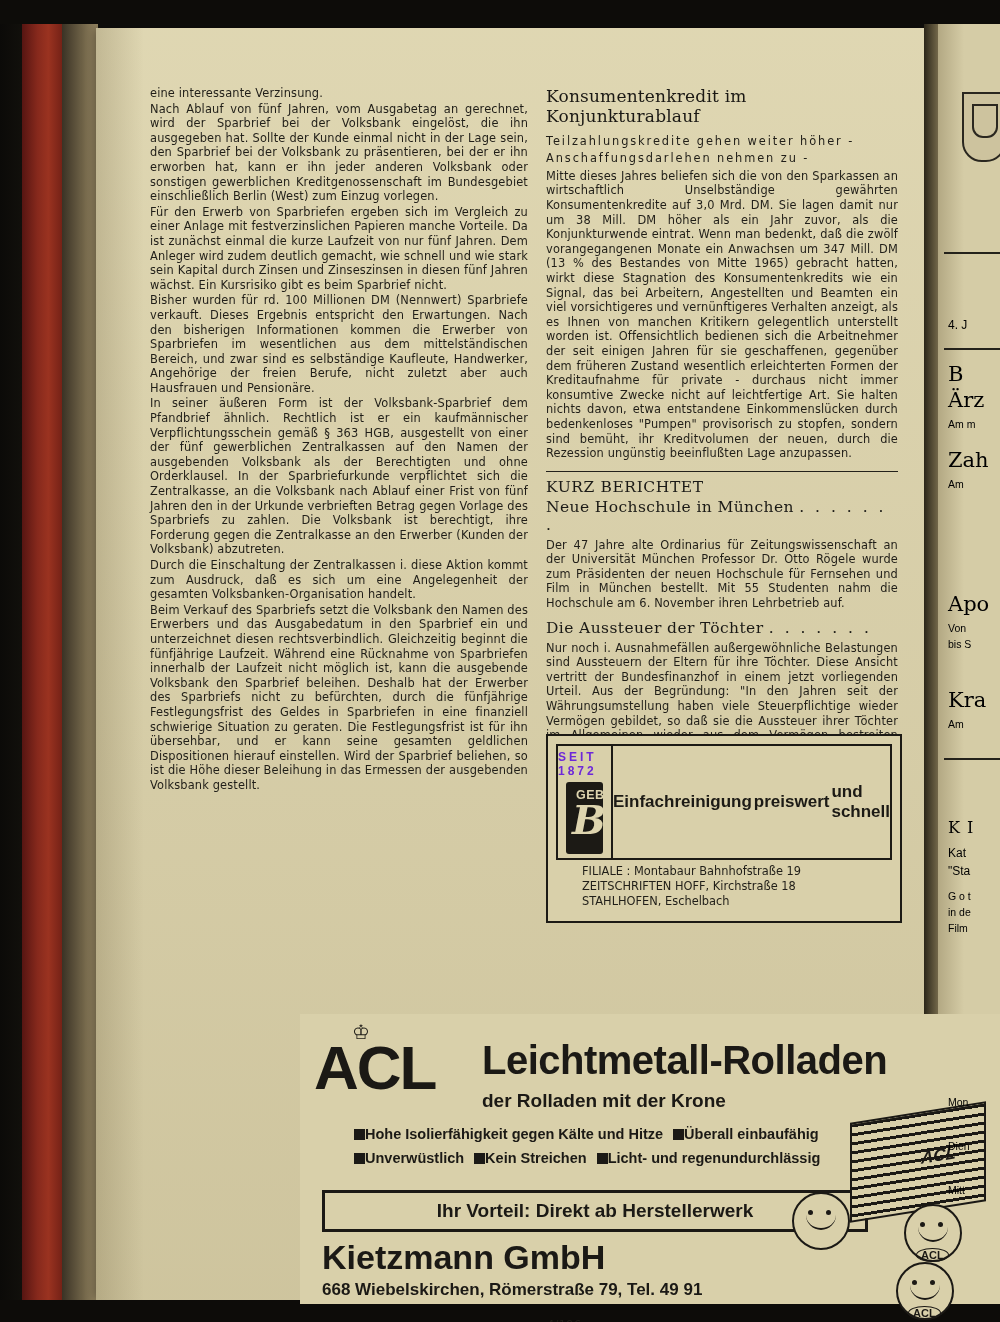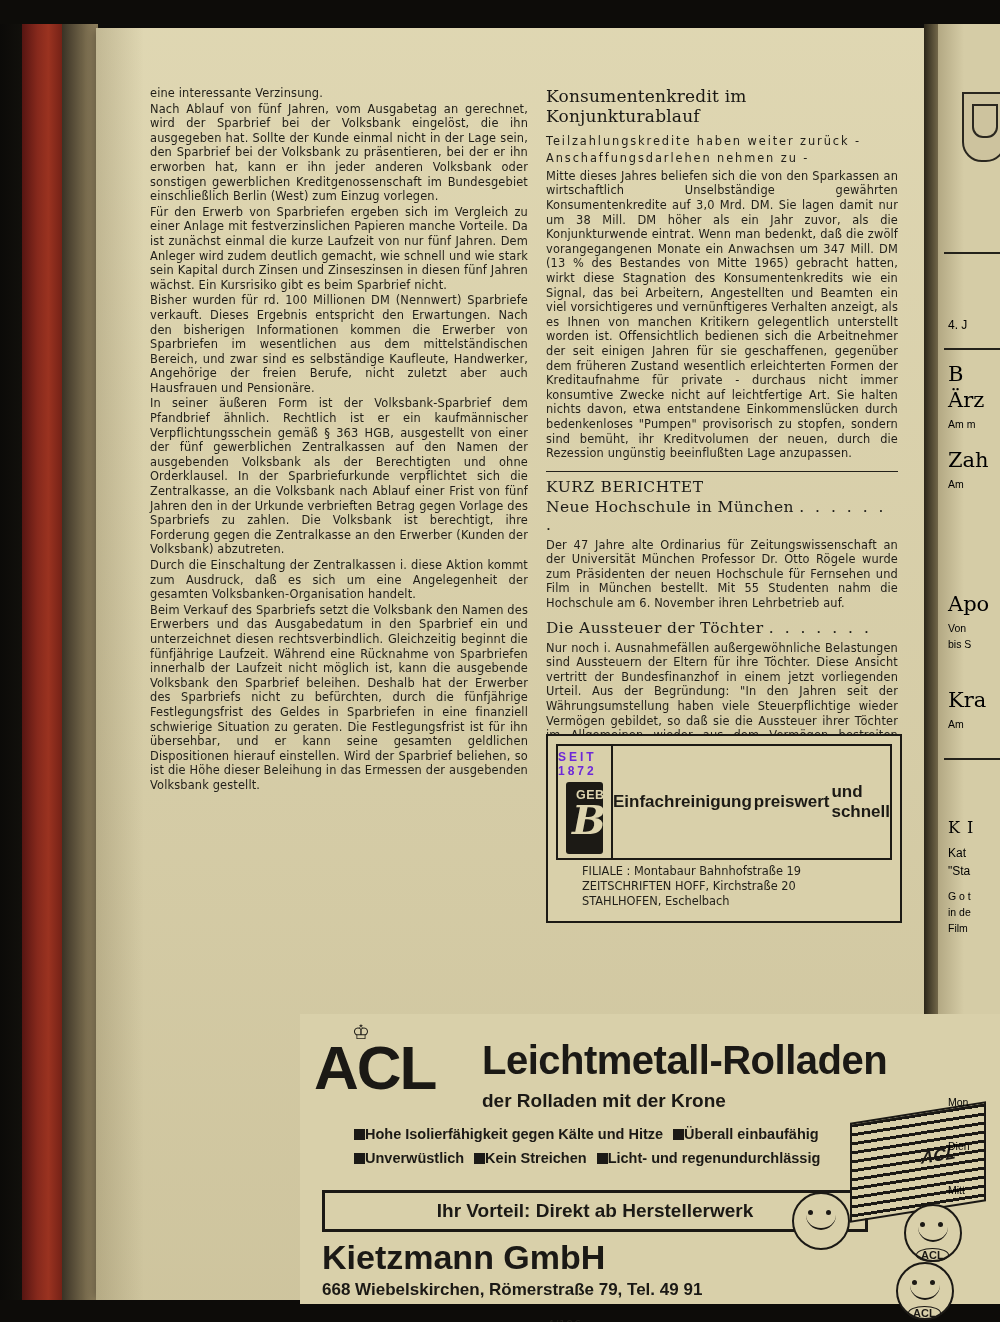--- a/index.html
+++ b/index.html
@@ -453,21 +453,21 @@
       <p class="body-text">Nach Ablauf von fünf Jahren, vom Ausgabetag an gerechnet, wird der Sparbrief bei der Volksbank eingelöst, die ihn ausgegeben hat. Sollte der Kunde einmal nicht in der Lage sein, den Sparbrief bei der Volksbank zu präsentieren, bei der er ihn erworben hat, kann er ihn jeder anderen Volksbank oder sonstigen gewerblichen Kreditgenossenschaft im Bundesgebiet einschließlich Berlin (West) zum Einzug vorlegen.</p>
       <p class="body-text">Für den Erwerb von Sparbriefen ergeben sich im Vergleich zu einer Anlage mit festverzinslichen Papieren manche Vorteile. Da ist zunächst einmal die kurze Laufzeit von nur fünf Jahren. Dem Anleger wird zudem deutlich gemacht, wie schnell und wie stark sein Kapital durch Zinsen und Zinseszinsen in diesen fünf Jahren wächst. Ein Kursrisiko gibt es beim Sparbrief nicht.</p>
       <p class="body-text">Bisher wurden für rd. 100 Millionen DM (Nennwert) Sparbriefe verkauft. Dieses Ergebnis entspricht den Erwartungen. Nach den bisherigen Informationen kommen die Erwerber von Sparbriefen im wesentlichen aus dem mittelständischen Bereich, und zwar sind es selbständige Kaufleute, Handwerker, Angehörige der freien Berufe, nicht zuletzt aber auch Hausfrauen und Pensionäre.</p>
       <p class="body-text">In seiner äußeren Form ist der Volksbank-Sparbrief dem Pfandbrief ähnlich. Rechtlich ist er ein kaufmännischer Verpflichtungsschein gemäß § 363 HGB, ausgestellt von einer der fünf gewerblichen Zentralkassen auf den Namen der ausgebenden Volksbank als der Berechtigten und ohne Orderklausel. In der Sparbriefurkunde verpflichtet sich die Zentralkasse, an die Volksbank nach Ablauf einer Frist von fünf Jahren den in der Urkunde verbrieften Betrag gegen Vorlage des Sparbriefs zu zahlen. Die Volksbank ist berechtigt, ihre Forderung gegen die Zentralkasse an den Erwerber (Kunden der Volksbank) abzutreten.</p>
       <p class="body-text">Durch die Einschaltung der Zentralkassen i. diese Aktion kommt zum Ausdruck, daß es sich um eine Angelegenheit der gesamten Volksbanken-Organisation handelt.</p>
       <p class="body-text">Beim Verkauf des Sparbriefs setzt die Volksbank den Namen des Erwerbers und das Ausgabedatum in den Sparbrief ein und unterzeichnet diesen rechtsverbindlich. Gleichzeitig beginnt die fünfjährige Laufzeit. Während eine Rücknahme von Sparbriefen innerhalb der Laufzeit nicht möglich ist, kann die ausgebende Volksbank den Sparbrief beleihen. Deshalb hat der Erwerber des Sparbriefs nicht zu befürchten, durch die fünfjährige Festlegungsfrist des Geldes in Sparbriefen in eine finanziell schwierige Situation zu geraten. Die Festlegungsfrist ist für ihn übersehbar, und er kann seine gesamten geldlichen Dispositionen hierauf einstellen. Wird der Sparbrief beliehen, so ist die Höhe dieser Beleihung in das Ermessen der ausgebenden Volksbank gestellt.</p>
     </div>
 
     <div class="col-right">
       <h2 class="sec-title">Konsumentenkredit im Konjunkturablauf</h2>
-      <p class="lead-spaced">Teilzahlungskredite haben weiter zurück -</p>
+      <p class="lead-spaced">Teilzahlungskredite gehen weiter höher -</p>
       <p class="lead-spaced">Anschaffungsdarlehen nehmen zu -</p>
       <p class="body-text">Mitte dieses Jahres beliefen sich die von den Sparkassen an wirtschaftlich Unselbständige gewährten Konsumentenkredite auf 3,0 Mrd. DM. Sie lagen damit nur um 38 Mill. DM höher als ein Jahr zuvor, als die Konjunkturwende eintrat. Wenn man bedenkt, daß die zwölf vorangegangenen Monate ein Anwachsen um 347 Mill. DM (13 % des Bestandes von Mitte 1965) gebracht hatten, wirkt diese Stagnation des Konsumentenkredits wie ein Signal, das bei Arbeitern, Angestellten und Beamten ein viel vorsichtigeres und vernünftigeres Verhalten anzeigt, als es Ihnen von manchen Kritikern gelegentlich unterstellt worden ist. Offensichtlich bedienen sich die Arbeitnehmer der seit einigen Jahren für sie geschaffenen, gegenüber dem früheren Zustand wesentlich erleichterten Formen der Kreditaufnahme für private - durchaus nicht immer konsumtive Zwecke nicht auf leichtfertige Art. Sie halten nichts davon, etwa entstandene Einkommenslücken durch bedenkenloses "Pumpen" provisorisch zu stopfen, sondern sind bemüht, ihr Kreditvolumen der neuen, durch die Rezession ungünstig beeinflußten Lage anzupassen.</p>
 
       <hr class="rule">
       <div class="kurz-head">KURZ BERICHTET</div>
       <div class="kurz-sub">
         <span>Neue Hochschule in München</span>
         <span class="dots">. . . . . . .</span>
       </div>
       <p class="body-text">Der 47 Jahre alte Ordinarius für Zeitungswissenschaft an der Universität München Professor Dr. Otto Rögele wurde zum Präsidenten der neuen Hochschule für Fernsehen und Film in München bestellt. Mit 55 Studenten nahm die Hochschule am 6. November ihren Lehrbetrieb auf.</p>
@@ -489,21 +489,21 @@
           </div>
         </div>
         <div class="bayer-right">
           <div>Einfachreinigung</div>
           <div>preiswert</div>
           <div>und schnell</div>
         </div>
       </div>
       <div class="bayer-filiale">
         <div>FILIALE : Montabaur Bahnhofstraße 19</div>
-        <div>ZEITSCHRIFTEN HOFF, Kirchstraße 20</div>
+        <div>ZEITSCHRIFTEN HOFF, Kirchstraße 18</div>
         <div>STAHLHOFEN, Eschelbach</div>
       </div>
     </div>
 
     <div class="ad-acl">
       <span class="crown">♔</span>
       <div class="acl-logo">ACL</div>
       <div class="acl-title">Leichtmetall-Rolladen</div>
       <div class="acl-sub">der Rolladen mit der Krone</div>
 

